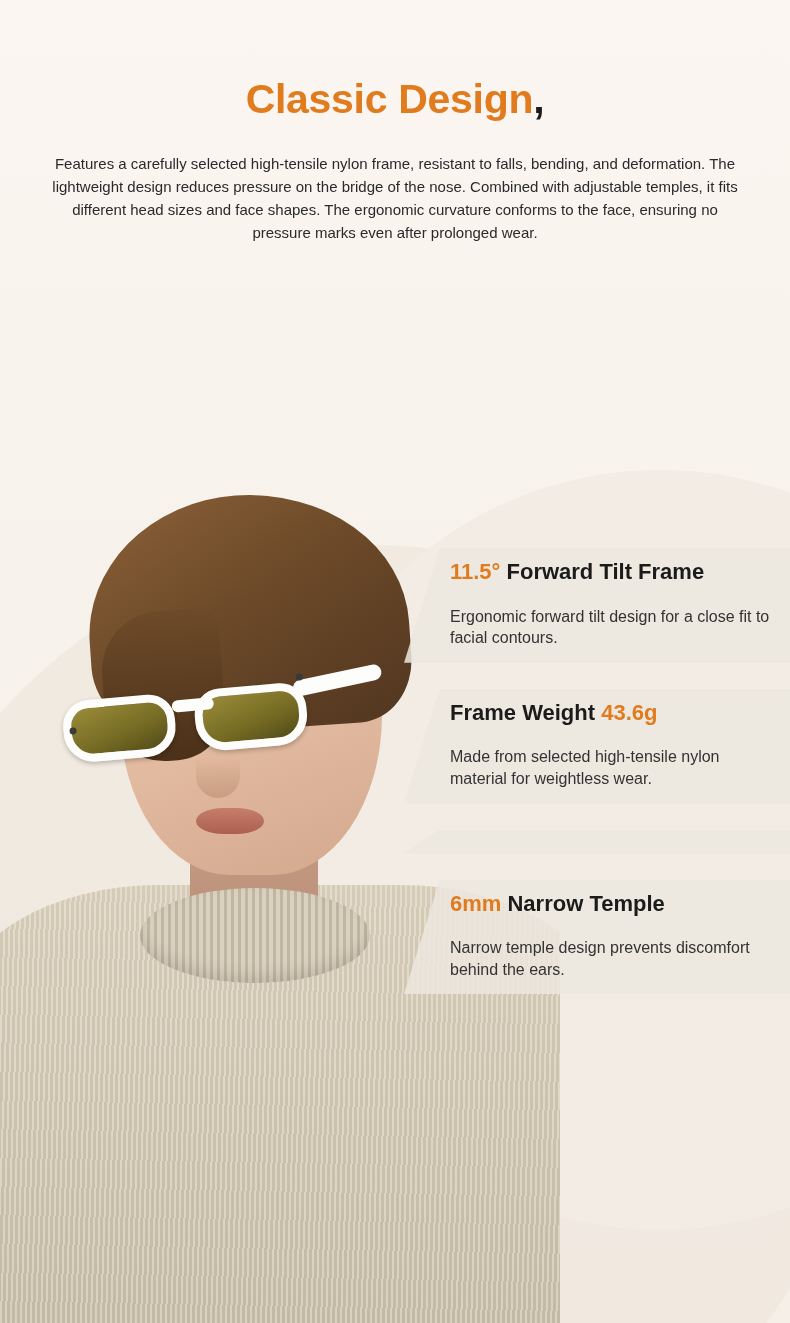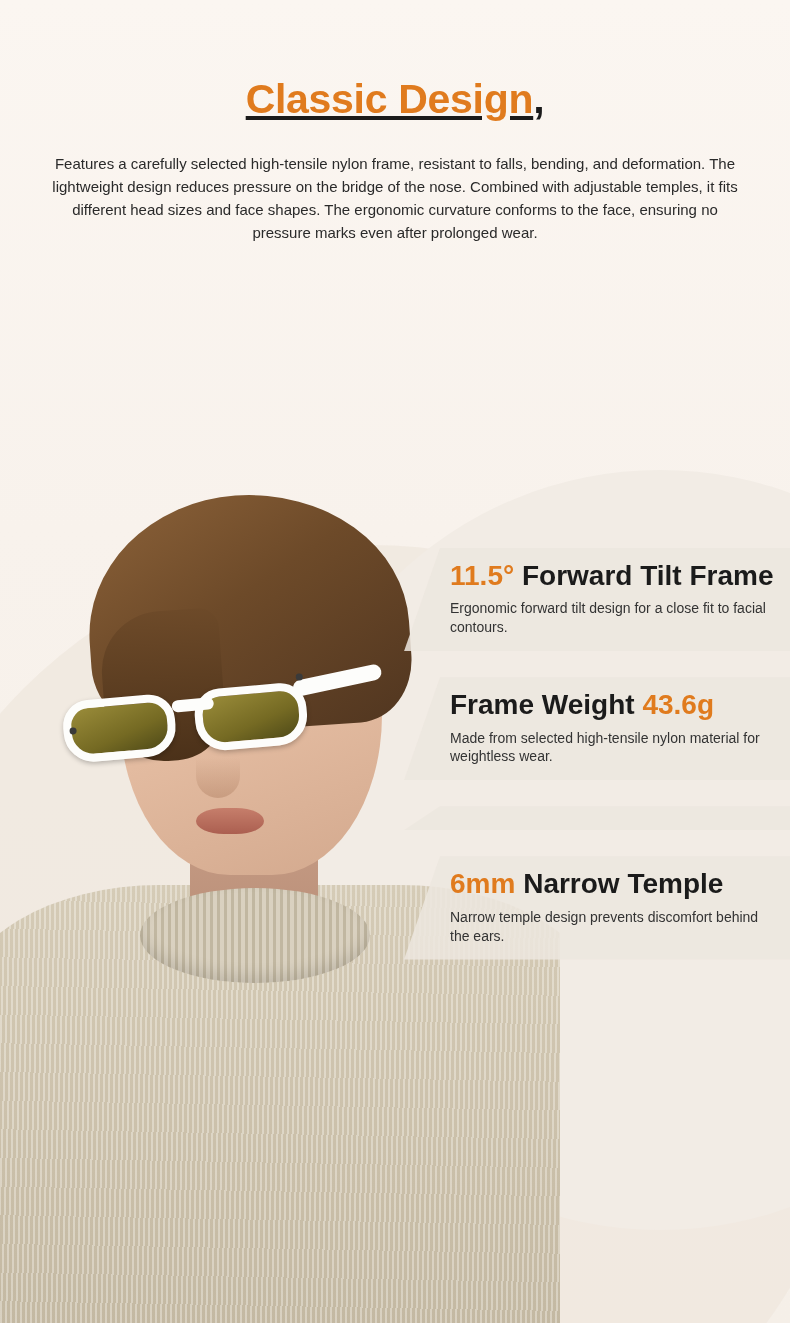--- a/index.html
+++ b/index.html
@@ -26,21 +26,20 @@
     padding-top: 72px;
     text-align: center;
     z-index: 6;
   }
   .title {
     font-size: 41px;
     font-weight: bold;
     line-height: 1.35;
     color: #1b1b1b;
     letter-spacing: -0.3px;
-    text-decoration: underline;
   }
   .title .accent { color: #e07b1e; }
   .title-line2 { display: block; }
 
   .subtitle {
     margin: 26px auto 0;
     width: 690px;
     font-size: 15px;
     line-height: 1.52;
     color: #2a2a2a;
@@ -224,30 +223,30 @@
     z-index: 5;
   }
   .feature {
     position: relative;
     margin-bottom: 26px;
     padding: 10px 14px 14px 46px;
     background: rgba(236,230,222,.86);
     clip-path: polygon(36px 0, 100% 0, 100% 100%, 0 100%);
   }
   .feature-title {
-    font-size: 28px;
+    font-size: 22px;
     font-weight: bold;
     color: #1b1b1b;
     line-height: 1.3;
     white-space: nowrap;
   }
   .feature-title .num { color: #e07b1e; }
   .feature-desc {
-    margin-top: 5px;
-    font-size: 14px;
+    margin-top: 19px;
+    font-size: 16px;
     line-height: 1.35;
     color: #333333;
   }
 </style>
 </head>
 <body>
 
 <div class="page">
 
   <div class="bg-arc"></div>

